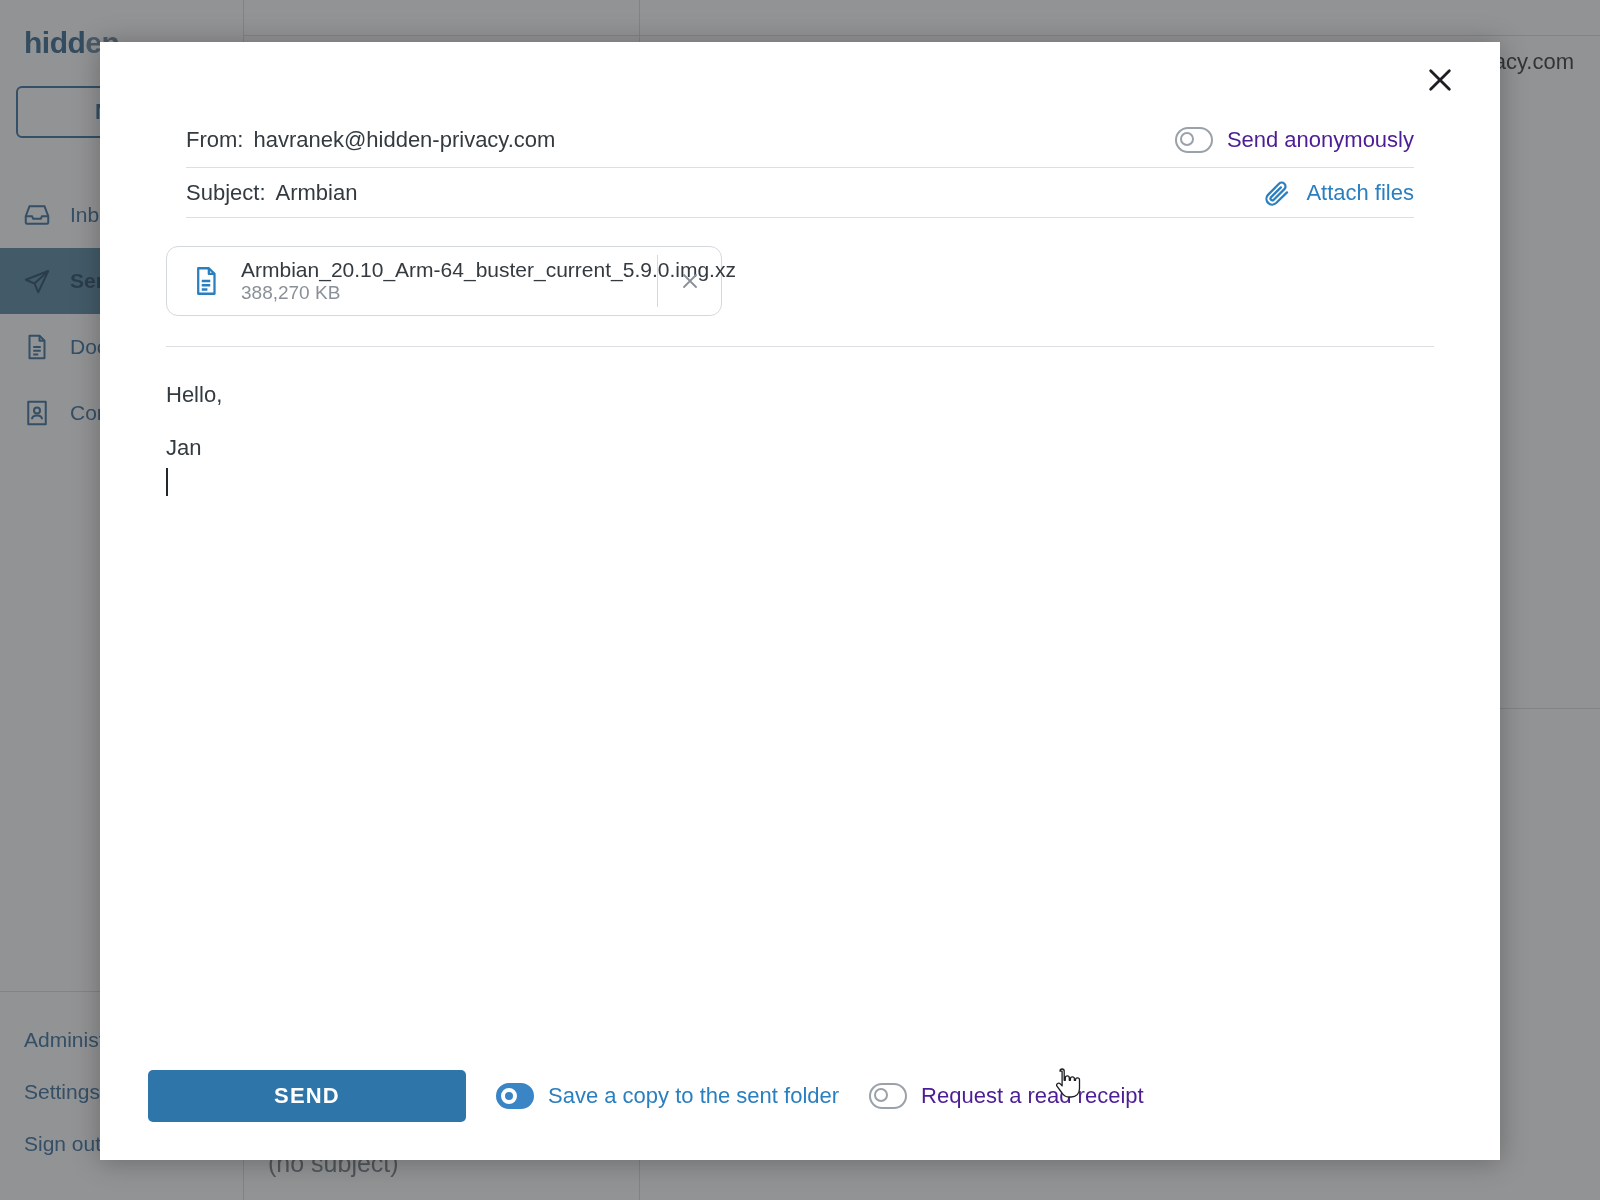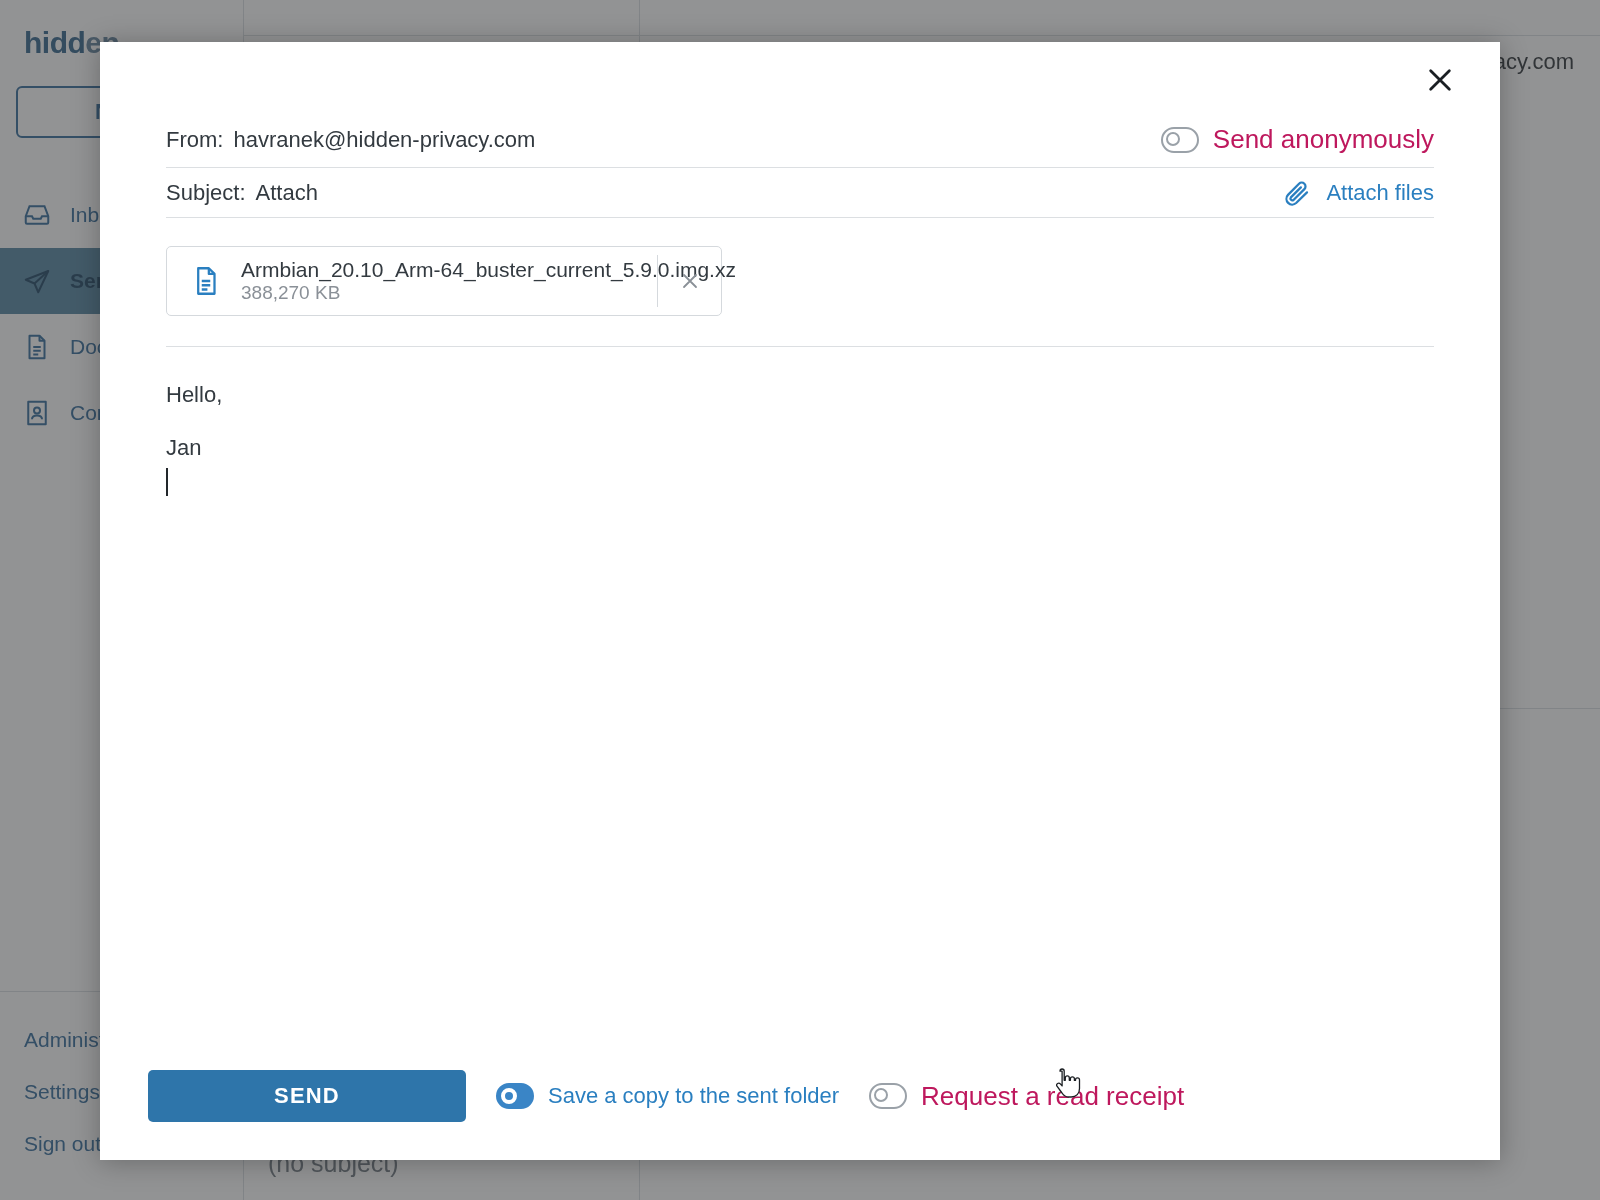--- a/index.html
+++ b/index.html
@@ -181,21 +181,21 @@
     width: 44px;
     height: 44px;
     display: flex;
     align-items: center;
     justify-content: center;
     cursor: pointer;
   }
   .close-button svg { width: 32px; height: 32px; display: block; }
 
   .field-row {
-    margin: 0 66px;
+    margin: 0 86px;
     height: 50px;
     display: flex;
     align-items: center;
     border-bottom: 1px solid #dcdfe2;
     padding-bottom: 0;
   }
   .field-row.from-row { height: 56px; }
   .field-row.to-row { height: 50px; }
   .field-row.subject-row { height: 50px; }
 
@@ -266,35 +266,35 @@
   .toggle.on .knob {
     position: absolute;
     left: 3px;
     top: 3px;
     width: 16px;
     height: 16px;
     border-radius: 50%;
     border: 4px solid #ffffff;
     background: #3a85c6;
   }
-  .toggle-label-off { font-size: 26px; color: #be185d; }
+  .toggle-label-off { font-size: 22px; color: #4c1d95; }
   .toggle-label-on  { font-size: 22px; color: #2a7fc0; }
   .toggle-group { display: flex; align-items: center; gap: 14px; cursor: pointer; }
 
   
   .attachments-area {
     margin: 0 66px;
     padding: 28px 0 30px 0;
     border-bottom: 1px solid #dcdfe2;
   }
   .attachment-chip {
     width: 556px;
     height: 70px;
     border: 1px solid #d5d9dd;
-    border-radius: 5px;
+    border-radius: 12px;
     display: flex;
     align-items: center;
     background: #ffffff;
   }
   .attachment-file-icon {
     width: 34px; height: 34px;
     margin: 0 18px 0 22px;
     flex: 0 0 34px;
   }
   .attachment-file-icon svg { width: 34px; height: 34px; display: block; }
@@ -491,21 +491,21 @@
       <span class="toggle off">
           <span class="knob"></span>
         </span>
       <span class="toggle-label-off">Send anonymously</span>
     </span>
   </div>
 
 
   <div class="field-row subject-row">
     <span class="field-label">Subject:</span>
-    <span class="field-value">Attach</span>
+    <span class="field-value">Armbian</span>
     <span class="field-spacer"></span>
     <span class="row-action">
       <span class="action-icon">
         <svg viewBox="0 0 24 24" fill="none" stroke="#2a7fc0" stroke-width="1.8" stroke-linecap="round" stroke-linejoin="round">
           <path d="M20 11.5L11.3 20a4.6 4.6 0 0 1-6.5-6.5L13.6 4.6a3 3 0 0 1 4.3 4.3L9.2 17.6a1.5 1.5 0 0 1-2.1-2.1l8-8"></path>
         </svg>
       </span>
       <span class="action-label">Attach files</span>
     </span>
   </div>

